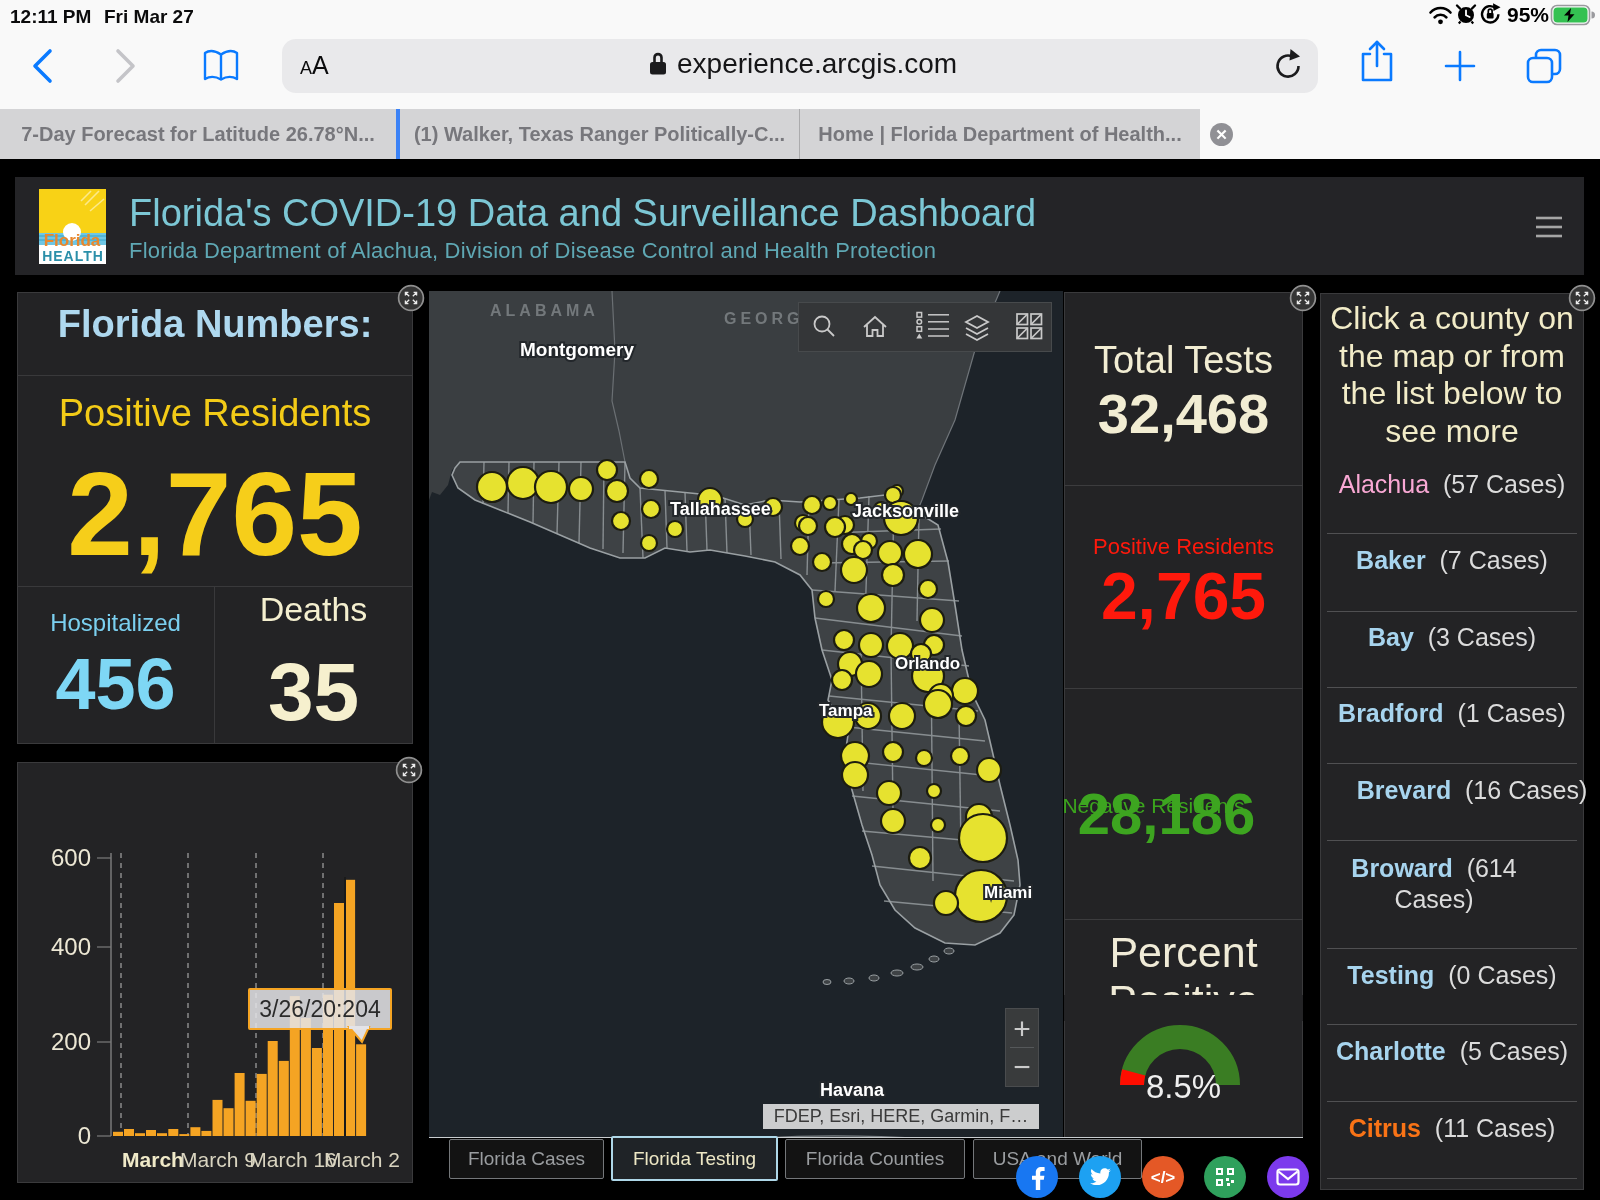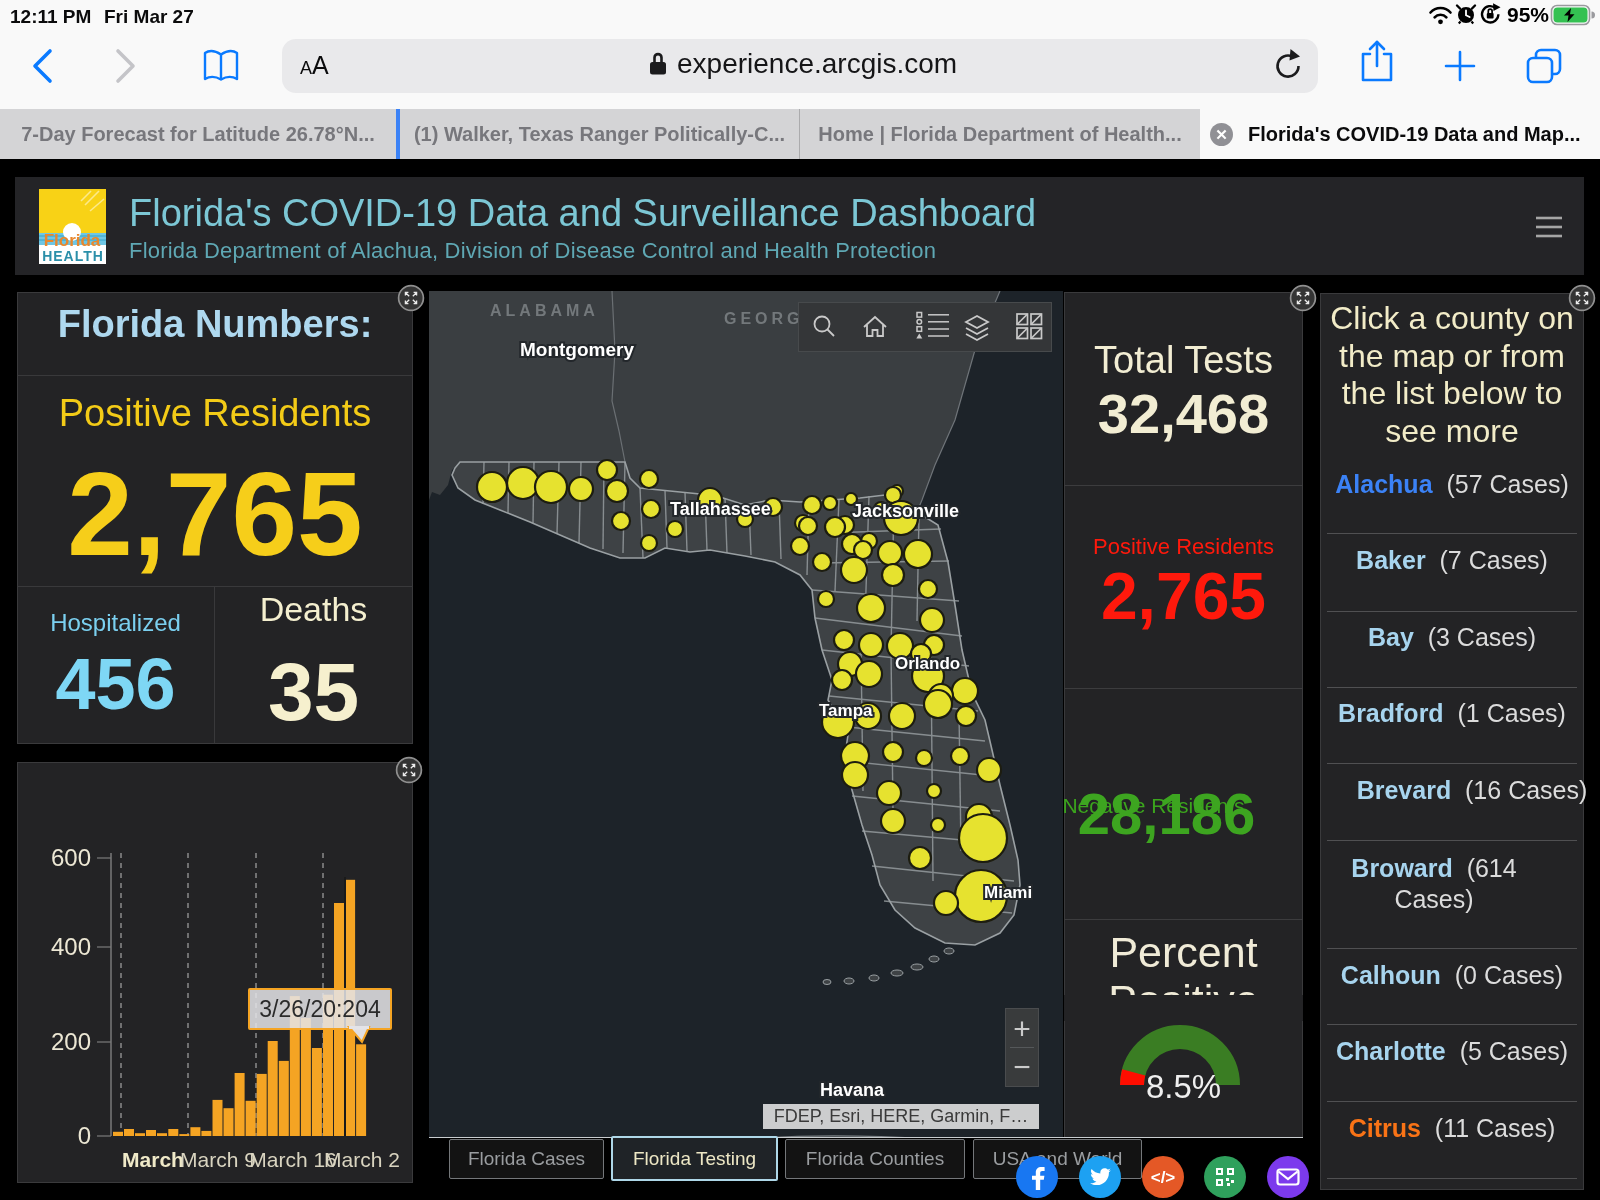--- a/index.html
+++ b/index.html
@@ -22,21 +22,20 @@
 <div class="abs" style="left:300px;top:51px;color:#0b0b0c;"><span style="font-size:18px;">A</span><span style="font-size:25px;">A</span></div>
 <div class="abs" style="left:677px;top:48px;font-size:28px;color:#151517;">experience.arcgis.com</div>
 <div class="abs" id="navicons"></div>
 
 <div class="abs" style="left:0;top:109px;width:1600px;height:50px;background:#d4d4d6;"></div>
 <div class="abs ctr" style="left:0;top:109px;width:400px;height:50px;line-height:50px;font-size:20px;font-weight:700;color:#77777c;border-right:4px solid #3b82f6;box-sizing:border-box;white-space:nowrap;overflow:hidden;">7-Day Forecast for Latitude 26.78°N...</div>
 <div class="abs ctr" style="left:400px;top:109px;width:400px;height:50px;line-height:50px;font-size:20px;font-weight:700;color:#77777c;border-right:1px solid #ababad;box-sizing:border-box;white-space:nowrap;overflow:hidden;">(1) Walker, Texas Ranger Politically-C...</div>
 <div class="abs ctr" style="left:800px;top:109px;width:400px;height:50px;line-height:50px;font-size:20px;font-weight:700;color:#77777c;white-space:nowrap;overflow:hidden;">Home | Florida Department of Health...</div>
 <div class="abs" style="left:1200px;top:109px;width:400px;height:50px;background:#f9f9f9;"></div>
 <div class="abs" style="left:1210px;top:123px;width:23px;height:23px;border-radius:50%;background:#909095;color:#fff;text-align:center;line-height:23px;font-size:15px;font-weight:700;">✕</div>
-<div class="abs" style="left:1248px;top:109px;width:352px;height:50px;line-height:50px;font-size:20px;font-weight:700;color:#0b0b0c;white-space:nowrap;overflow:hidden;">Florida's COVID-19 Data and Map...</div>
 
 <div class="panel" style="left:15px;top:177px;width:1569px;height:98px;background:#242427;border:none;"></div>
 <div class="abs" id="fllogo" style="left:39px;top:189px;width:67px;height:75px;"></div>
 <div class="abs" style="left:129px;top:192px;font-size:38px;color:#7cc7d5;">Florida's COVID-19 Data and Surveillance Dashboard</div>
 <div class="abs" style="left:129px;top:238px;font-size:22px;letter-spacing:0.2px;color:#5fa8b4;">Florida Department of Alachua, Division of Disease Control and Health Protection</div>
 <div class="abs" id="hamb" style="left:1535px;top:216px;width:26px;height:20px;"></div>
 
 <div class="panel" id="numpanel" style="left:17px;top:292px;width:396px;height:452px;"></div>
 <div class="abs ctr" style="left:17px;top:303px;width:396px;font-size:38px;font-weight:700;color:#aed8ef;">Florida Numbers:</div>
 <div class="abs" style="left:17px;top:375px;width:396px;border-top:1px solid #39393b;"></div>
@@ -304,27 +303,27 @@
 <div class="abs ctr" style="left:1064px;top:928px;width:239px;height:104px;overflow:hidden;font-size:43px;line-height:48px;color:#f0ebd7;">Percent<br>Positive</div>
 <div class="abs" style="left:1064px;top:995px;width:239px;height:26px;background:#232325;"></div>
 <svg class="abs" style="left:1118px;top:1022px;" width="124" height="66" viewBox="0 0 124 66">
   <path d="M14,63 A48,48 0 0 1 110,63" fill="none" stroke="#3a7d23" stroke-width="24"></path>
   <path d="M14,63 A48,48 0 0 1 15.7,50.3" fill="none" stroke="#ff0d00" stroke-width="24"></path>
 </svg>
 <div class="abs" style="left:1146px;top:1068px;font-size:33px;color:#efefef;z-index:5;">8.5%</div>
 
 <div class="panel" id="countypanel" style="left:1320px;top:293px;width:264px;height:897px;"></div>
 <div class="abs ctr" style="left:1320px;top:300px;width:264px;font-size:32px;line-height:37.5px;color:#f2ecc8;">Click a county on the map or from the list below to see more</div>
-<div class="abs ctr" style="left:1320px;top:470px;width:264px;font-size:25px;"><span style="color:#3b82f6;font-weight:700">Alachua</span><span style="color:#dcdcdc">&nbsp; (57 Cases)</span></div>
+<div class="abs ctr" style="left:1320px;top:470px;width:264px;font-size:25px;"><span style="color:#f9a8d4;font-weight:400">Alachua</span><span style="color:#dcdcdc">&nbsp; (57 Cases)</span></div>
 <div class="abs ctr" style="left:1320px;top:546px;width:264px;font-size:25px;"><span style="color:#a7d4ee;font-weight:700">Baker</span><span style="color:#dcdcdc">&nbsp; (7 Cases)</span></div>
 <div class="abs ctr" style="left:1320px;top:623px;width:264px;font-size:25px;"><span style="color:#a7d4ee;font-weight:700">Bay</span><span style="color:#dcdcdc">&nbsp; (3 Cases)</span></div>
 <div class="abs ctr" style="left:1320px;top:699px;width:264px;font-size:25px;"><span style="color:#a7d4ee;font-weight:700">Bradford</span><span style="color:#dcdcdc">&nbsp; (1 Cases)</span></div>
 <div class="abs ctr" style="left:1320px;top:776px;width:264px;font-size:25px;padding-left:20px;"><span style="color:#a7d4ee;font-weight:700">Brevard</span><span style="color:#dcdcdc">&nbsp; (16 Cases)</span></div>
 <div class="abs ctr" style="left:1320px;top:853px;width:228px;font-size:25px;line-height:31px;"><span style="color:#a7d4ee;font-weight:700">Broward</span><span style="color:#dcdcdc">&nbsp; (614<br>Cases)</span></div>
-<div class="abs ctr" style="left:1320px;top:961px;width:264px;font-size:25px;"><span style="color:#a7d4ee;font-weight:700">Calhoun</span><span style="color:#dcdcdc">&nbsp; (0 Cases)</span></div>
+<div class="abs ctr" style="left:1320px;top:961px;width:264px;font-size:25px;"><span style="color:#a7d4ee;font-weight:700">Testing</span><span style="color:#dcdcdc">&nbsp; (0 Cases)</span></div>
 <div class="abs ctr" style="left:1320px;top:1037px;width:264px;font-size:25px;"><span style="color:#a7d4ee;font-weight:700">Charlotte</span><span style="color:#dcdcdc">&nbsp; (5 Cases)</span></div>
 <div class="abs ctr" style="left:1320px;top:1114px;width:264px;font-size:25px;"><span style="color:#f97316;font-weight:700">Citrus</span><span style="color:#dcdcdc">&nbsp; (11 Cases)</span></div>
 <div class="abs" style="left:1327px;top:533px;width:250px;border-top:1px solid #505052;"></div>
 <div class="abs" style="left:1327px;top:611px;width:250px;border-top:1px solid #505052;"></div>
 <div class="abs" style="left:1327px;top:687px;width:250px;border-top:1px solid #505052;"></div>
 <div class="abs" style="left:1327px;top:763px;width:250px;border-top:1px solid #505052;"></div>
 <div class="abs" style="left:1327px;top:840px;width:250px;border-top:1px solid #505052;"></div>
 <div class="abs" style="left:1327px;top:948px;width:250px;border-top:1px solid #505052;"></div>
 <div class="abs" style="left:1327px;top:1024px;width:250px;border-top:1px solid #505052;"></div>
 <div class="abs" style="left:1327px;top:1101px;width:250px;border-top:1px solid #505052;"></div>

